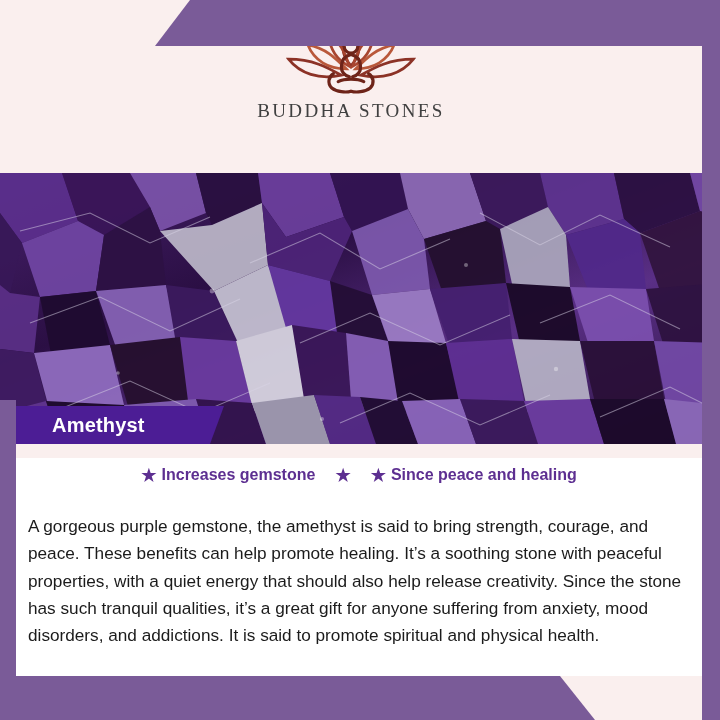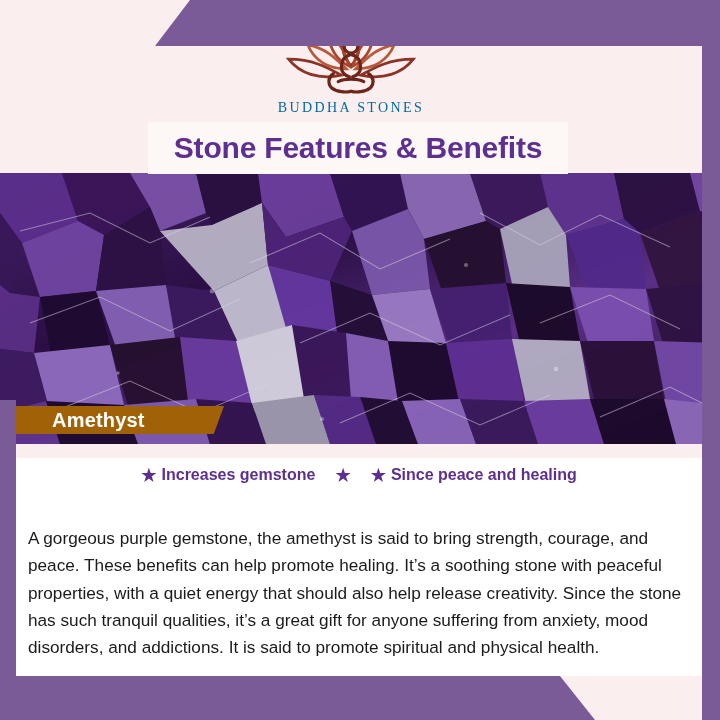--- a/index.html
+++ b/index.html
@@ -40,21 +40,21 @@
 
   
   .logo-wrap{
     position:absolute;top:24px;left:0;width:702px;
     display:flex;flex-direction:column;align-items:center;z-index:4;
   }
   .logo-mark{width:160px;height:72px;display:block;}
   .logo-word{
     margin-top:4px;
     font-family:"Liberation Serif", serif;
-    font-size:14px;letter-spacing:2.4px;color:#0369a1;font-weight:400;
+    font-size:19px;letter-spacing:2.4px;color:#404040;font-weight:400;
   }
 
   
   .title-box{
     position:absolute;left:148px;top:122px;width:420px;height:52px;
     background:#fdf7f5;z-index:4;
     display:flex;align-items:center;justify-content:center;
   }
   .title-text{
     font-size:30px;font-weight:bold;color:#5d2f91;
@@ -63,22 +63,22 @@
 
   
   .photo{
     position:absolute;left:0;top:173px;width:720px;height:271px;z-index:3;
     background:#2a0f3e;overflow:hidden;
   }
   .photo svg{display:block;width:720px;height:271px;}
 
   
   .name-banner{
-    position:absolute;left:0;top:406px;width:224px;height:28px;z-index:5;
-    background:#a16207;
+    position:absolute;left:0;top:406px;width:224px;height:38px;z-index:5;
+    background:#4c1d95;
     clip-path:polygon(0 0, 224px 0, 210px 38px, 0 38px);
     display:flex;align-items:center;
   }
   .name-text{
     margin-left:52px;color:#ffffff;font-size:20px;font-weight:bold;
     letter-spacing:0.2px;
   }
 
   
   .content{
@@ -91,21 +91,21 @@
   .benefits{
     position:absolute;left:0;top:22px;width:686px;
     display:flex;justify-content:center;align-items:center;gap:20px;
   }
   .benefit{
     display:flex;align-items:center;gap:5px;
     color:#5d2f91;font-size:16px;font-weight:bold;white-space:nowrap;
   }
   .star{font-size:17px;line-height:1;color:#5d2f91;}
   .desc{
-    position:absolute;left:12px;top:64px;width:660px;
+    position:absolute;left:12px;top:52px;width:660px;
     font-size:17.2px;line-height:1.58;color:#1b1b1b;font-weight:500;
     text-align:left;
   }
 </style>
 </head>
 <body>
 
 <div class="card">
 
   <div class="inner"></div>
@@ -132,23 +132,20 @@
           <path d="M100 38 C92 40 88 46 88 54 C88 60 92 64 98 66"></path>
           <path d="M100 38 C108 40 112 46 112 54 C112 60 108 64 102 66"></path>
           <path d="M78 62 C72 66 70 74 76 80 C82 85 94 86 100 84 C106 86 118 85 124 80 C130 74 128 66 122 62"></path>
           <path d="M84 72 C92 68 108 68 116 72"></path>
         </g>
       </svg>
     </span>
     <span class="logo-word">BUDDHA STONES</span>
   </div>
 
-  <div class="title-box">
-    <span class="title-text">Stone Features &amp; Benefits</span>
-  </div>
 
   <div class="photo">
     <svg viewBox="0 0 720 271" preserveAspectRatio="none" xmlns="http://www.w3.org/2000/svg">
       <defs>
         <linearGradient id="bgp" x1="0" y1="0" x2="1" y2="1">
           <stop offset="0%" stop-color="#46206b"></stop>
           <stop offset="35%" stop-color="#2b0f44"></stop>
           <stop offset="65%" stop-color="#5a2f86"></stop>
           <stop offset="100%" stop-color="#29123c"></stop>
         </linearGradient>

